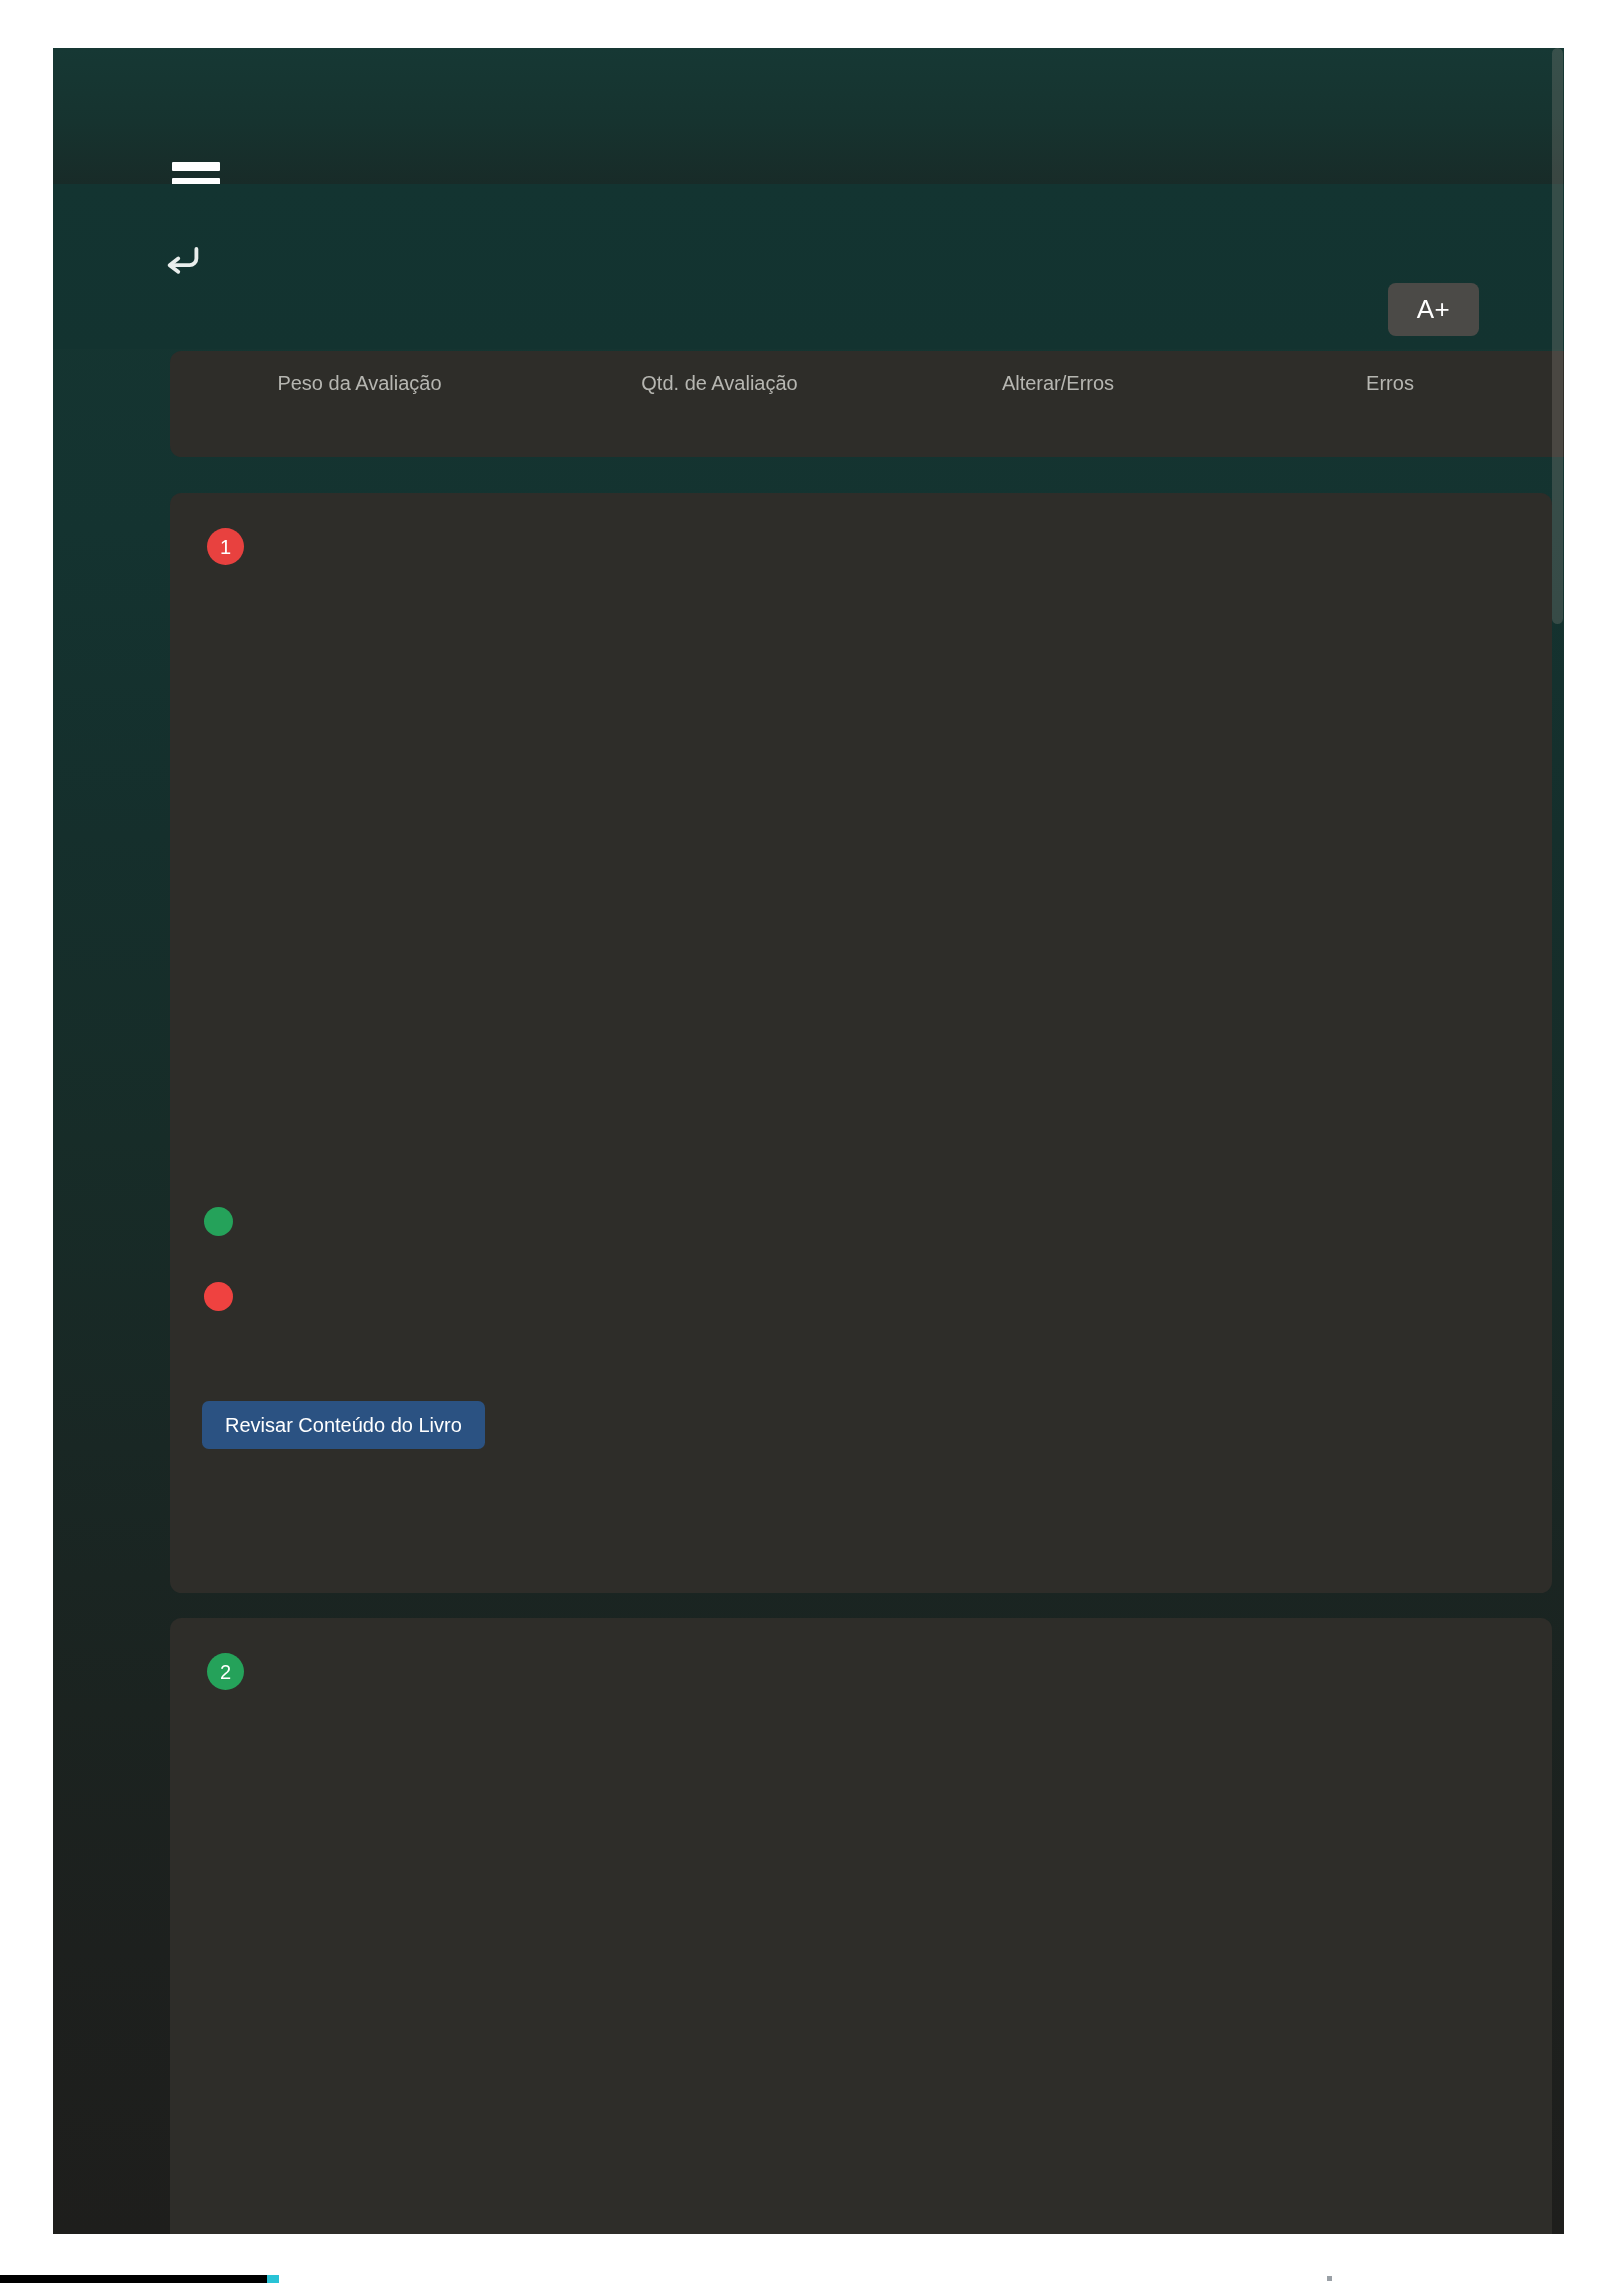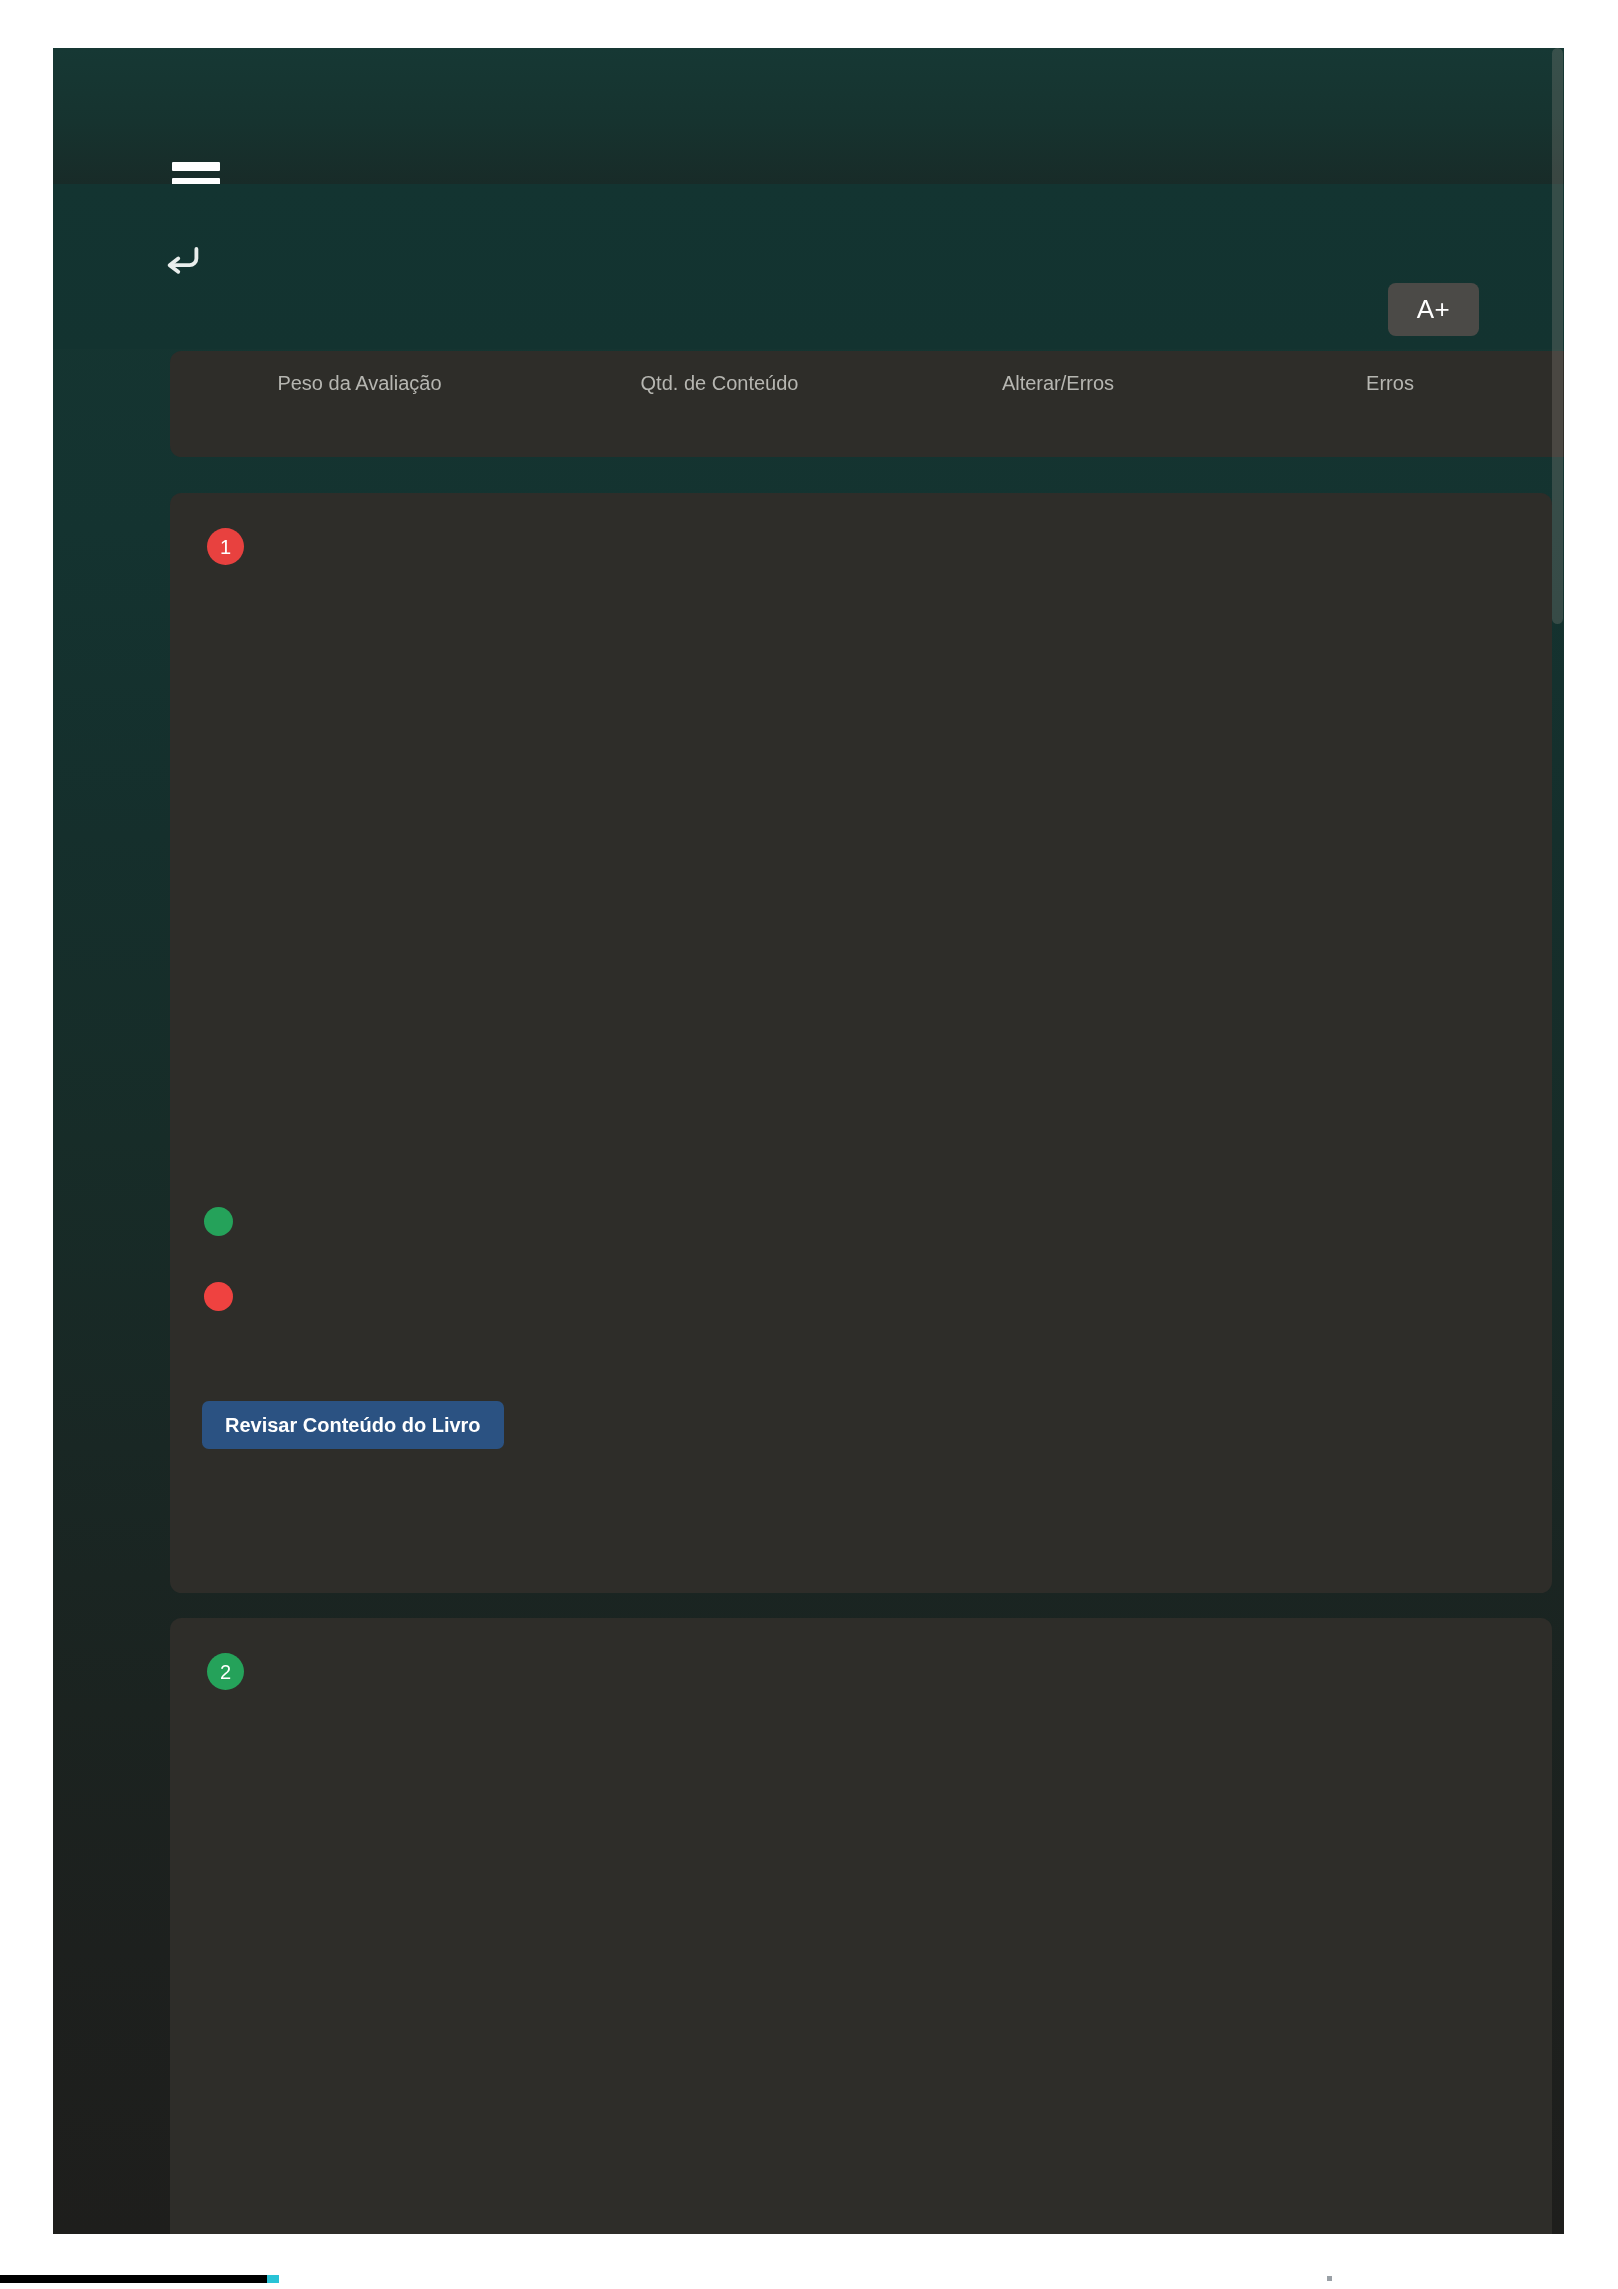--- a/index.html
+++ b/index.html
@@ -214,21 +214,21 @@
     left: 32px;
     top: 908px;
     height: 48px;
     padding: 9px 23px;
     background: #2b5282;
     color: #ffffff;
     border: none;
     border-radius: 6.7px;
     font-size: 20px;
     font-family: "Liberation Sans", sans-serif;
-    font-weight: 700;
+    font-weight: 400;
     cursor: pointer;
     display: flex;
     align-items: center;
     white-space: nowrap;
   }
 
   
   .scrollbar-track {
     position: absolute;
     right: 0;
@@ -299,21 +299,21 @@
     </div>
 
     <div class="action-buttons">
       <button class="btn-font-size">A+</button>
 
     </div>
 
     <div class="columns-panel">
       <div class="columns-row">
         <div class="col-head c1">Peso da Avaliação</div>
-        <div class="col-head c2">Qtd. de Conteúdo</div>
+        <div class="col-head c2">Qtd. de Avaliação</div>
         <div class="col-head c3">Alterar/Erros</div>
         <div class="col-head c4">Erros</div>
       </div>
     </div>
 
     <div class="question-card card-1">
       <div class="badge badge-1">1</div>
 
       <div class="answer-dot dot-correct"></div>
       <div class="answer-dot dot-incorrect"></div>

